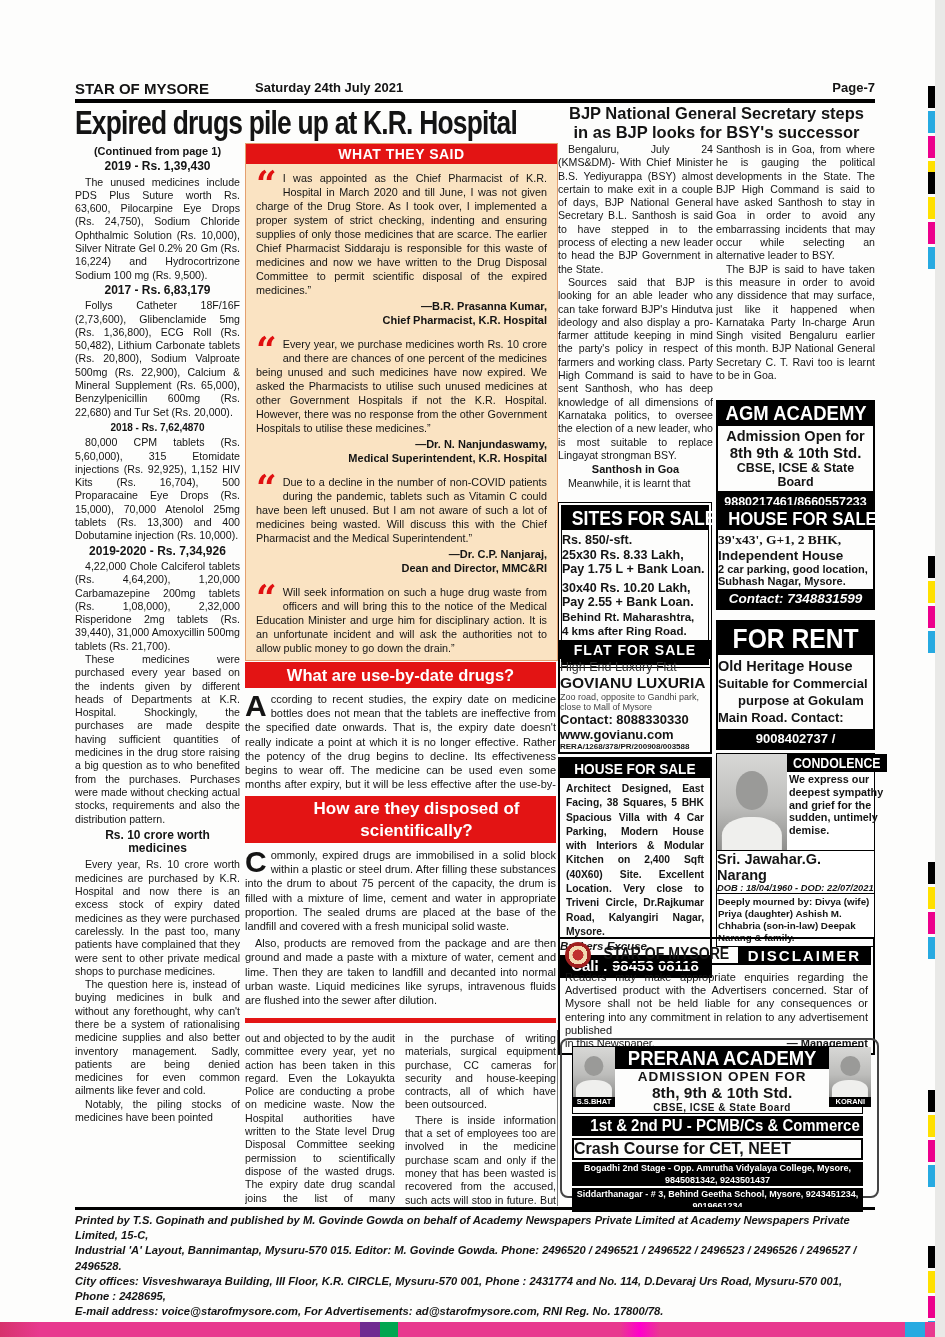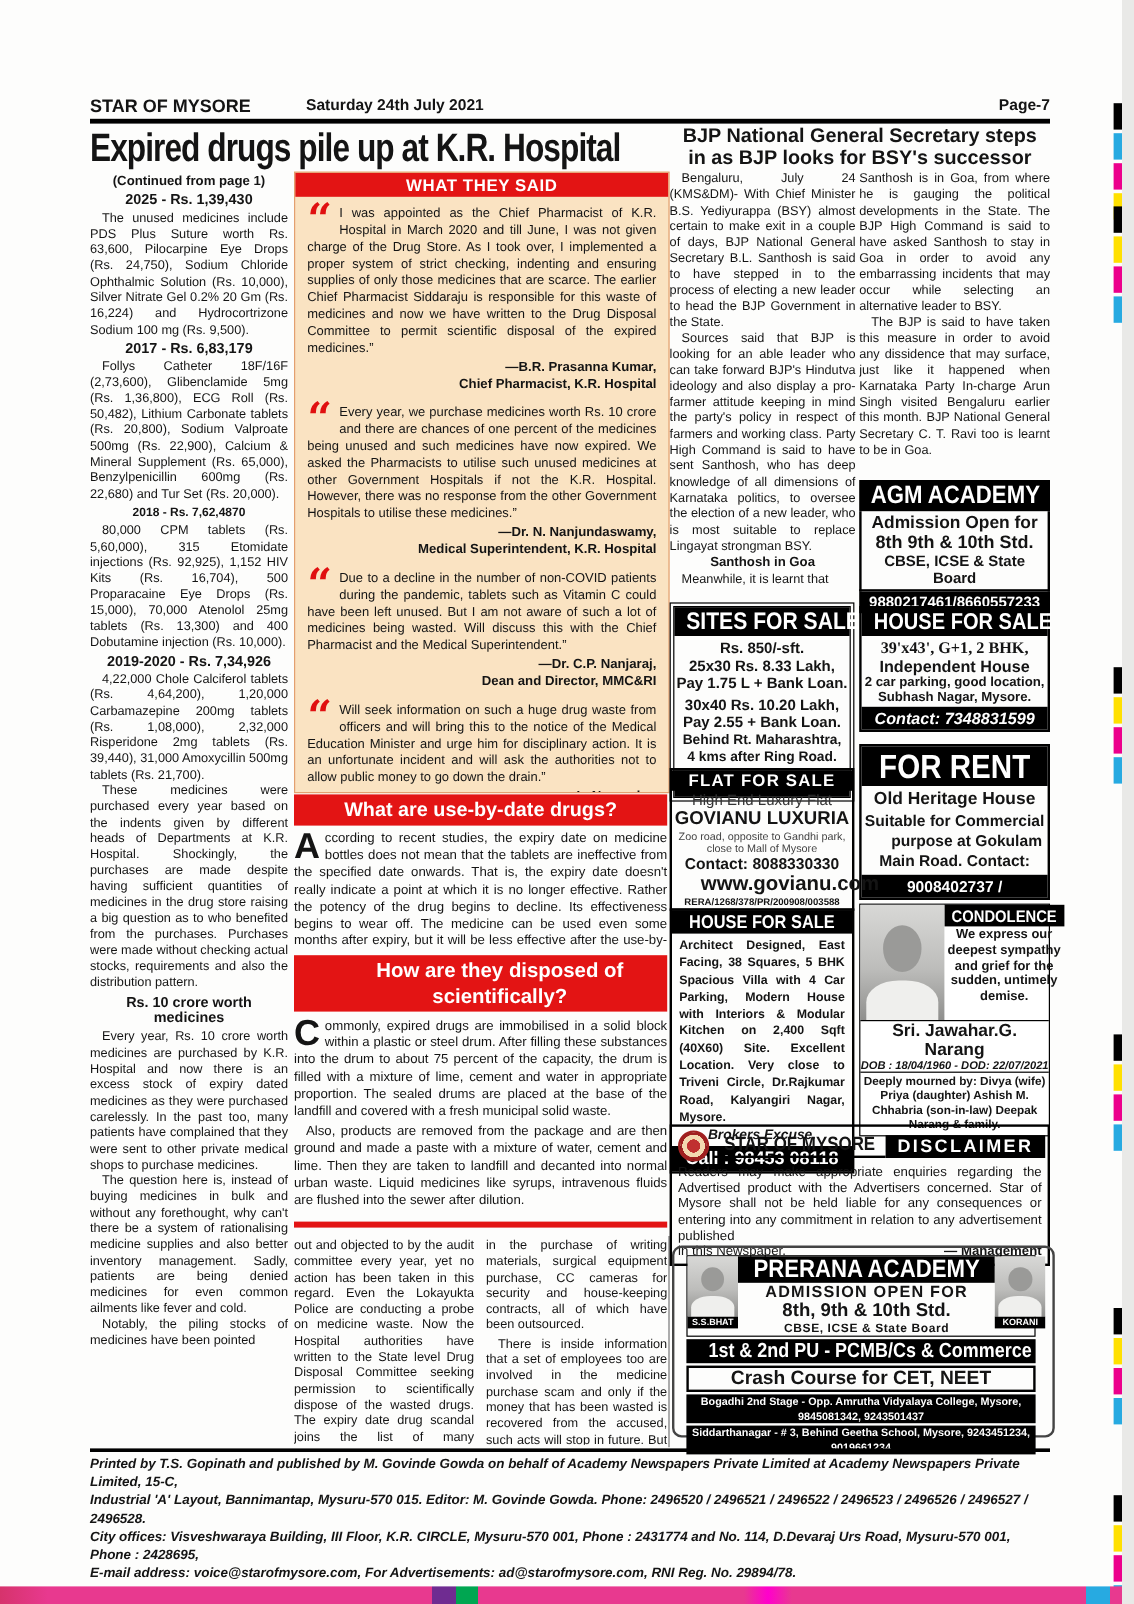--- a/index.html
+++ b/index.html
@@ -11,21 +11,21 @@
   .bodytext{font-size:10.6px;line-height:13.3px;}
   .ctrhead{text-align:center;font-weight:bold;font-size:11px;margin:2px 0;}
   .ind{text-indent:10px;margin:0;}
   p{margin:0;}
   .redbar{background:#e31414;color:#fff;font-weight:bold;text-align:center;}
   .blackbar{background:#000;color:#fff;font-weight:bold;text-align:center;}
   .qicon{float:left;font-family:"DejaVu Serif",serif;font-size:36px;line-height:20px;color:#e01010;font-weight:bold;margin:2px 6px 0 0;}
   .qtext{font-size:10.8px;line-height:14px;}
   .qattr{text-align:right;font-weight:bold;font-size:11px;line-height:13.5px;margin:3px 0 10px 0;}
   .dropcap{float:left;font-size:30px;line-height:26px;font-weight:bold;margin:1px 4px 0 0;}
-  .adcenter{text-align:center;font-weight:bold;}
+  .adcenter{font-weight:bold;}
   .reg{position:absolute;width:12px;}
   .reg div{width:12px;height:22px;margin-bottom:3px;}
   .photo{background:linear-gradient(180deg,#d8d8d6 0%,#bdbdbb 55%,#8f8f8d 100%);position:relative;overflow:hidden;}
   .photo:after{content:"";position:absolute;left:50%;top:18%;width:46%;height:40%;transform:translateX(-50%);border-radius:50%;background:#9a9a98;}
   .photo:before{content:"";position:absolute;left:50%;bottom:-8%;width:86%;height:42%;transform:translateX(-50%);border-radius:45% 45% 0 0;background:#efefed;}
 </style>
 </head>
 <body>
 
 <div class="page">
@@ -41,21 +41,21 @@
     <span class="cond" style="letter-spacing:-1px;">Expired drugs pile up at K.R. Hospital</span>
   </div>
 
   <div class="abs" style="left:558px;top:104px;width:317px;text-align:center;font-weight:bold;font-size:16.5px;line-height:18.5px;">
     <div>BJP National General Secretary steps</div>
     <div>in as BJP looks for BSY's successor</div>
   </div>
 
   <div class="abs bodytext jp" style="left:75px;top:143px;width:165px;height:1062px;overflow:hidden;">
     <div class="ctrhead">(Continued from page 1)</div>
-    <div class="ctrhead" style="font-size:12px;">2025 - Rs. 1,39,430</div>
+    <div class="ctrhead" style="font-size:12px;">2019 - Rs. 1,39,430</div>
     <p class="ind">The unused medicines include PDS Plus Suture worth Rs. 63,600, Pilocarpine Eye Drops (Rs. 24,750), Sodium Chloride Ophthalmic Solution (Rs. 10,000), Silver Nitrate Gel 0.2% 20 Gm (Rs. 16,224) and Hydrocortrizone Sodium 100 mg (Rs. 9,500).</p>
     <div class="ctrhead" style="font-size:12px;">2017 - Rs. 6,83,179</div>
     <p class="ind">Follys Catheter 18F/16F (2,73,600), Glibenclamide 5mg (Rs. 1,36,800), ECG Roll (Rs. 50,482), Lithium Carbonate tablets (Rs. 20,800), Sodium Valproate 500mg (Rs. 22,900), Calcium &amp; Mineral Supplement (Rs. 65,000), Benzylpenicillin 600mg (Rs. 22,680) and Tur Set (Rs. 20,000).</p>
     <div class="ctrhead" style="font-size:10px;">2018 - Rs. 7,62,4870</div>
     <p class="ind">80,000 CPM tablets (Rs. 5,60,000), 315 Etomidate injections (Rs. 92,925), 1,152 HIV Kits (Rs. 16,704), 500 Proparacaine Eye Drops (Rs. 15,000), 70,000 Atenolol 25mg tablets (Rs. 13,300) and 400 Dobutamine injection (Rs. 10,000).</p>
     <div class="ctrhead" style="font-size:12px;">2019-2020 - Rs. 7,34,926</div>
     <p class="ind">4,22,000 Chole Calciferol tablets (Rs. 4,64,200), 1,20,000 Carbamazepine 200mg tablets (Rs. 1,08,000), 2,32,000 Risperidone 2mg tablets (Rs. 39,440), 31,000 Amoxycillin 500mg tablets (Rs. 21,700).</p>
     <p class="ind">These medicines were purchased every year based on the indents given by different heads of Departments at K.R. Hospital. Shockingly, the purchases are made despite having sufficient quantities of medicines in the drug store raising a big question as to who benefited from the purchases. Purchases were made without checking actual stocks, requirements and also the distribution pattern.</p>
     <div class="ctrhead" style="font-size:12px;width:120px;margin:3px auto;">Rs. 10 crore worth medicines</div>
     <p class="ind">Every year, Rs. 10 crore worth medicines are purchased by K.R. Hospital and now there is an excess stock of expiry dated medicines as they were purchased carelessly. In the past too, many patients have complained that they were sent to other private medical shops to purchase medicines.</p>
@@ -184,21 +184,21 @@
   </div>
 
   <div class="abs" style="left:558px;top:640px;width:154px;border:2px solid #000;box-sizing:border-box;">
     <div class="blackbar" style="height:17px;font-size:14px;line-height:17px;letter-spacing:1px;">FLAT FOR SALE</div>
     <div class="adcenter" style="padding:1px 0;">
       <div style="font-size:12.5px;font-weight:normal;color:#333;">High End Luxury Flat</div>
       <div style="font-size:15.5px;">GOVIANU LUXURIA</div>
       <div style="font-size:9px;font-weight:normal;color:#444;">Zoo road, opposite to Gandhi park,</div>
       <div style="font-size:9px;font-weight:normal;color:#444;">close to Mall of Mysore</div>
       <div style="font-size:13px;">Contact: 8088330330</div>
-      <div style="font-size:17px;padding-left:24px;">www.govianu.com</div>
+      <div style="font-size:13px;">www.govianu.com</div>
       <div style="font-size:8px;">RERA/1268/378/PR/200908/003588</div>
     </div>
   </div>
 
   <div class="abs" style="left:558px;top:757px;width:154px;border:2px solid #000;box-sizing:border-box;">
     <div class="blackbar" style="height:19px;font-size:15.5px;line-height:19px;"><span class="condc">HOUSE FOR SALE</span></div>
     <p class="jp" style="font-weight:bold;font-size:10.3px;line-height:14.3px;padding:4px 6px 1px 6px;">Architect Designed, East Facing, 38 Squares, 5 BHK Spacious Villa with 4 Car Parking, Modern House with Interiors &amp; Modular Kitchen on 2,400 Sqft (40X60) Site. Excellent Location. Very close to Triveni Circle, Dr.Rajkumar Road, Kalyangiri Nagar, Mysore.</p>
     <div class="adcenter" style="font-style:italic;font-size:11.5px;padding-bottom:3px;">Brokers Excuse.</div>
     <div class="blackbar" style="height:21px;font-size:15px;line-height:21px;">Call : 98453 08118</div>
   </div>
@@ -251,21 +251,21 @@
     <div class="adcenter" style="border:2px solid #000000;font-size:16px;line-height:18px;margin-top:2px;">Crash Course for CET, NEET</div>
     <div class="blackbar" style="font-size:9px;line-height:12px;margin-top:2px;">Bogadhi 2nd Stage - Opp. Amrutha Vidyalaya College, Mysore, 9845081342, 9243501437</div>
     <div class="blackbar" style="font-size:9px;line-height:12px;margin-top:2px;">Siddarthanagar - # 3, Behind Geetha School, Mysore, 9243451234, 9019661234</div>
   </div>
 
   <div class="abs" style="left:75px;top:1207px;width:800px;height:2.5px;background:#000;"></div>
   <div class="abs" style="left:75px;top:1213px;width:800px;font-weight:bold;font-style:italic;font-size:11.2px;line-height:15.2px;">
     <div>Printed by T.S. Gopinath and published by M. Govinde Gowda on behalf of Academy Newspapers Private Limited at Academy Newspapers Private Limited, 15-C,</div>
     <div>Industrial 'A' Layout, Bannimantap, Mysuru-570 015.  Editor: M. Govinde Gowda.  Phone: 2496520 / 2496521 / 2496522 / 2496523 / 2496526 / 2496527 / 2496528.</div>
     <div>City offices: Visveshwaraya Building, III Floor, K.R. CIRCLE, Mysuru-570 001, Phone : 2431774 and No. 114, D.Devaraj Urs Road, Mysuru-570 001, Phone : 2428695,</div>
-    <div>E-mail address: voice@starofmysore.com, For Advertisements: ad@starofmysore.com, RNI Reg. No. 29894/78.</div>
+    <div>E-mail address: voice@starofmysore.com, For Advertisements: ad@starofmysore.com, RNI Reg. No. 17800/78.</div>
   </div>
 
   <div class="reg" style="left:928px;top:86px;">
     <div style="background:#000;"></div>
       <div style="background:#27aae1;"></div>
       <div style="background:#ec008c;"></div>
       <div style="background:#ffe000;"></div>
   </div>
   <div class="reg" style="left:928px;top:172px;">
     <div style="background:#000;"></div>

